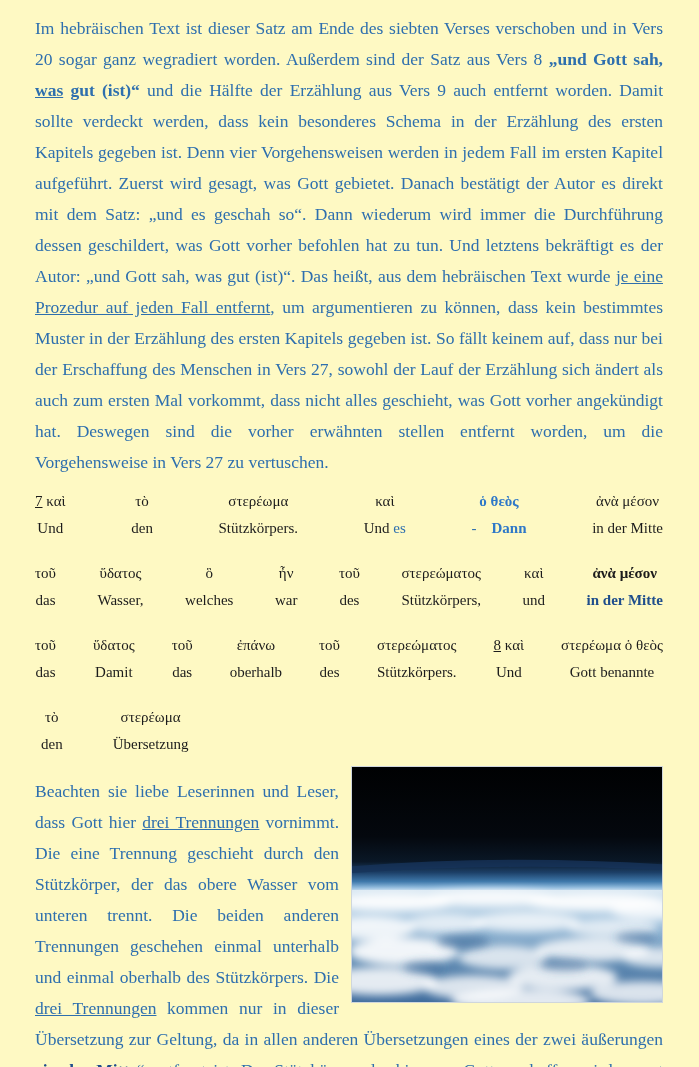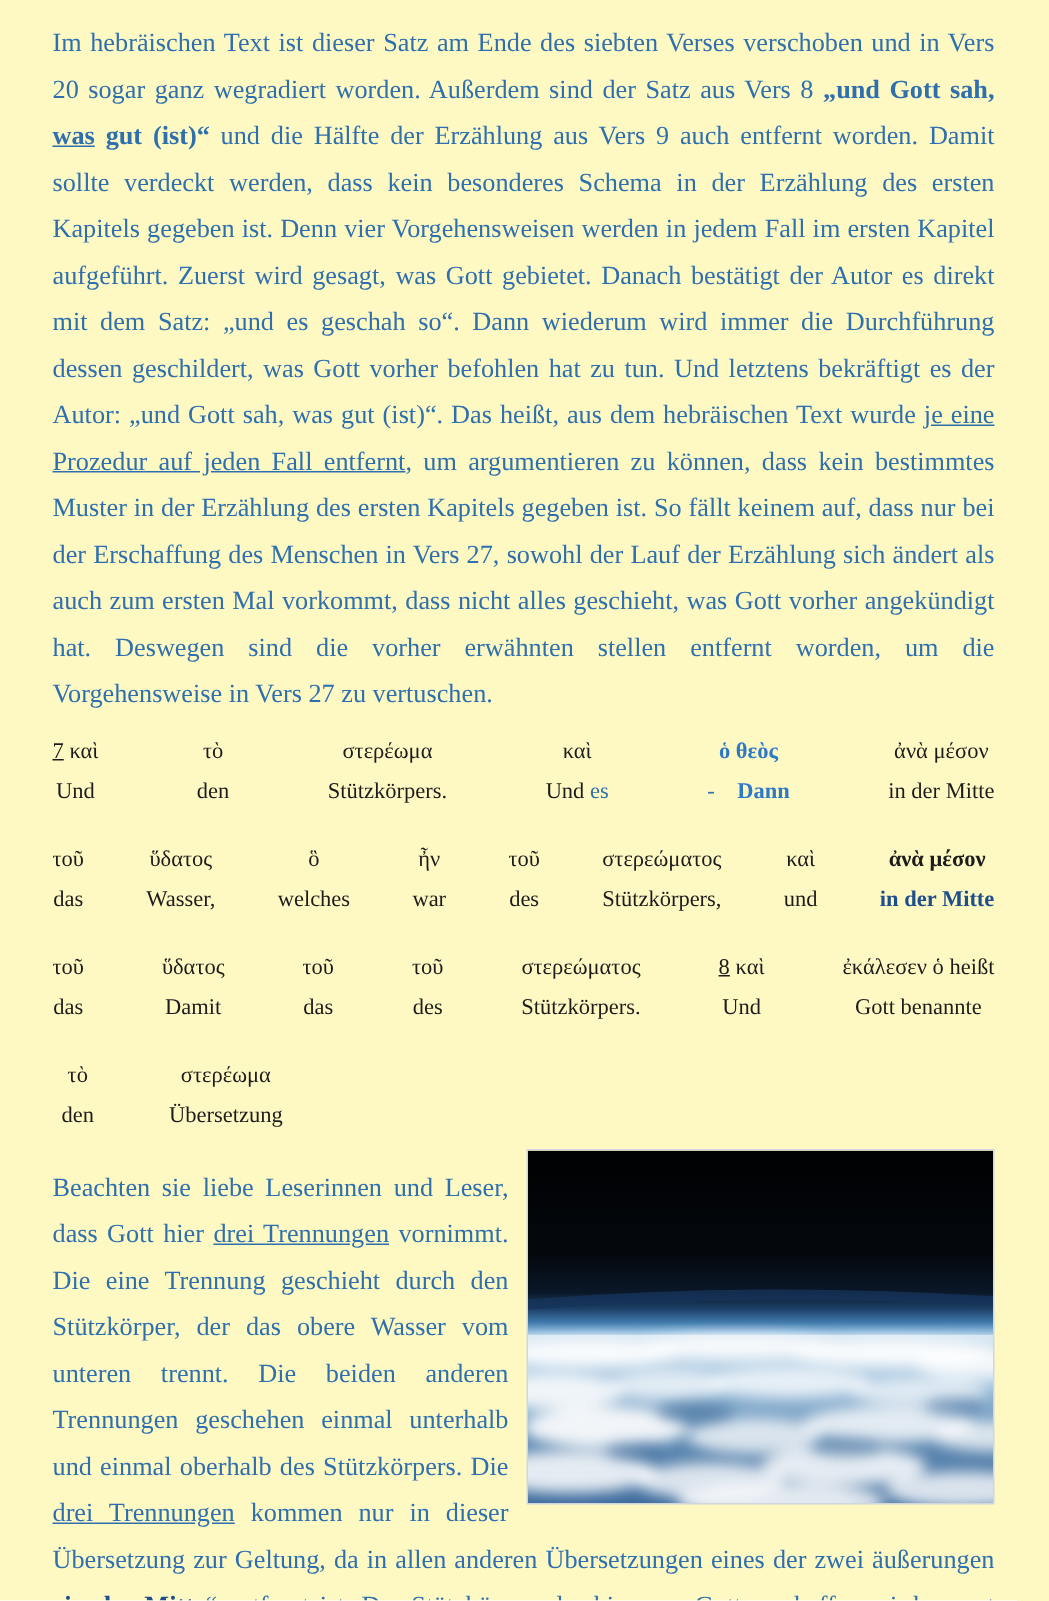--- a/index.html
+++ b/index.html
@@ -129,33 +129,37 @@
         </div>
         <div class="il-cell">
           <div class="il-greek"><span>ὕδατος</span></div>
           <div class="il-german"><span>Damit</span></div>
         </div>
         <div class="il-cell">
           <div class="il-greek"><span>τοῦ</span></div>
           <div class="il-german"><span>das</span></div>
         </div>
         <div class="il-cell">
+          <div class="il-greek"><span>ἐπάνω</span></div>
+          <div class="il-german"><span>oberhalb</span></div>
+        </div>
+        <div class="il-cell">
           <div class="il-greek"><span>τοῦ</span></div>
           <div class="il-german"><span>des</span></div>
         </div>
         <div class="il-cell">
           <div class="il-greek"><span>στερεώματος</span></div>
           <div class="il-german"><span>Stützkörpers.</span></div>
         </div>
         <div class="il-cell">
           <div class="il-greek"><span class="u">8</span><span> καὶ</span></div>
           <div class="il-german"><span>Und</span></div>
         </div>
         <div class="il-cell">
-          <div class="il-greek"><span>ἐκάλεσεν ὁ heißt</span></div>
+          <div class="il-greek"><span>στερέωμα ὁ θεὸς</span></div>
           <div class="il-german"><span>Gott benannte</span></div>
         </div>
       </div>
       <div class="il-row il-left">
         <div class="il-cell">
           <div class="il-greek"><span>τὸ</span></div>
           <div class="il-german"><span>den</span></div>
         </div>
         <div class="il-cell">
           <div class="il-greek"><span>στερέωμα</span></div>

